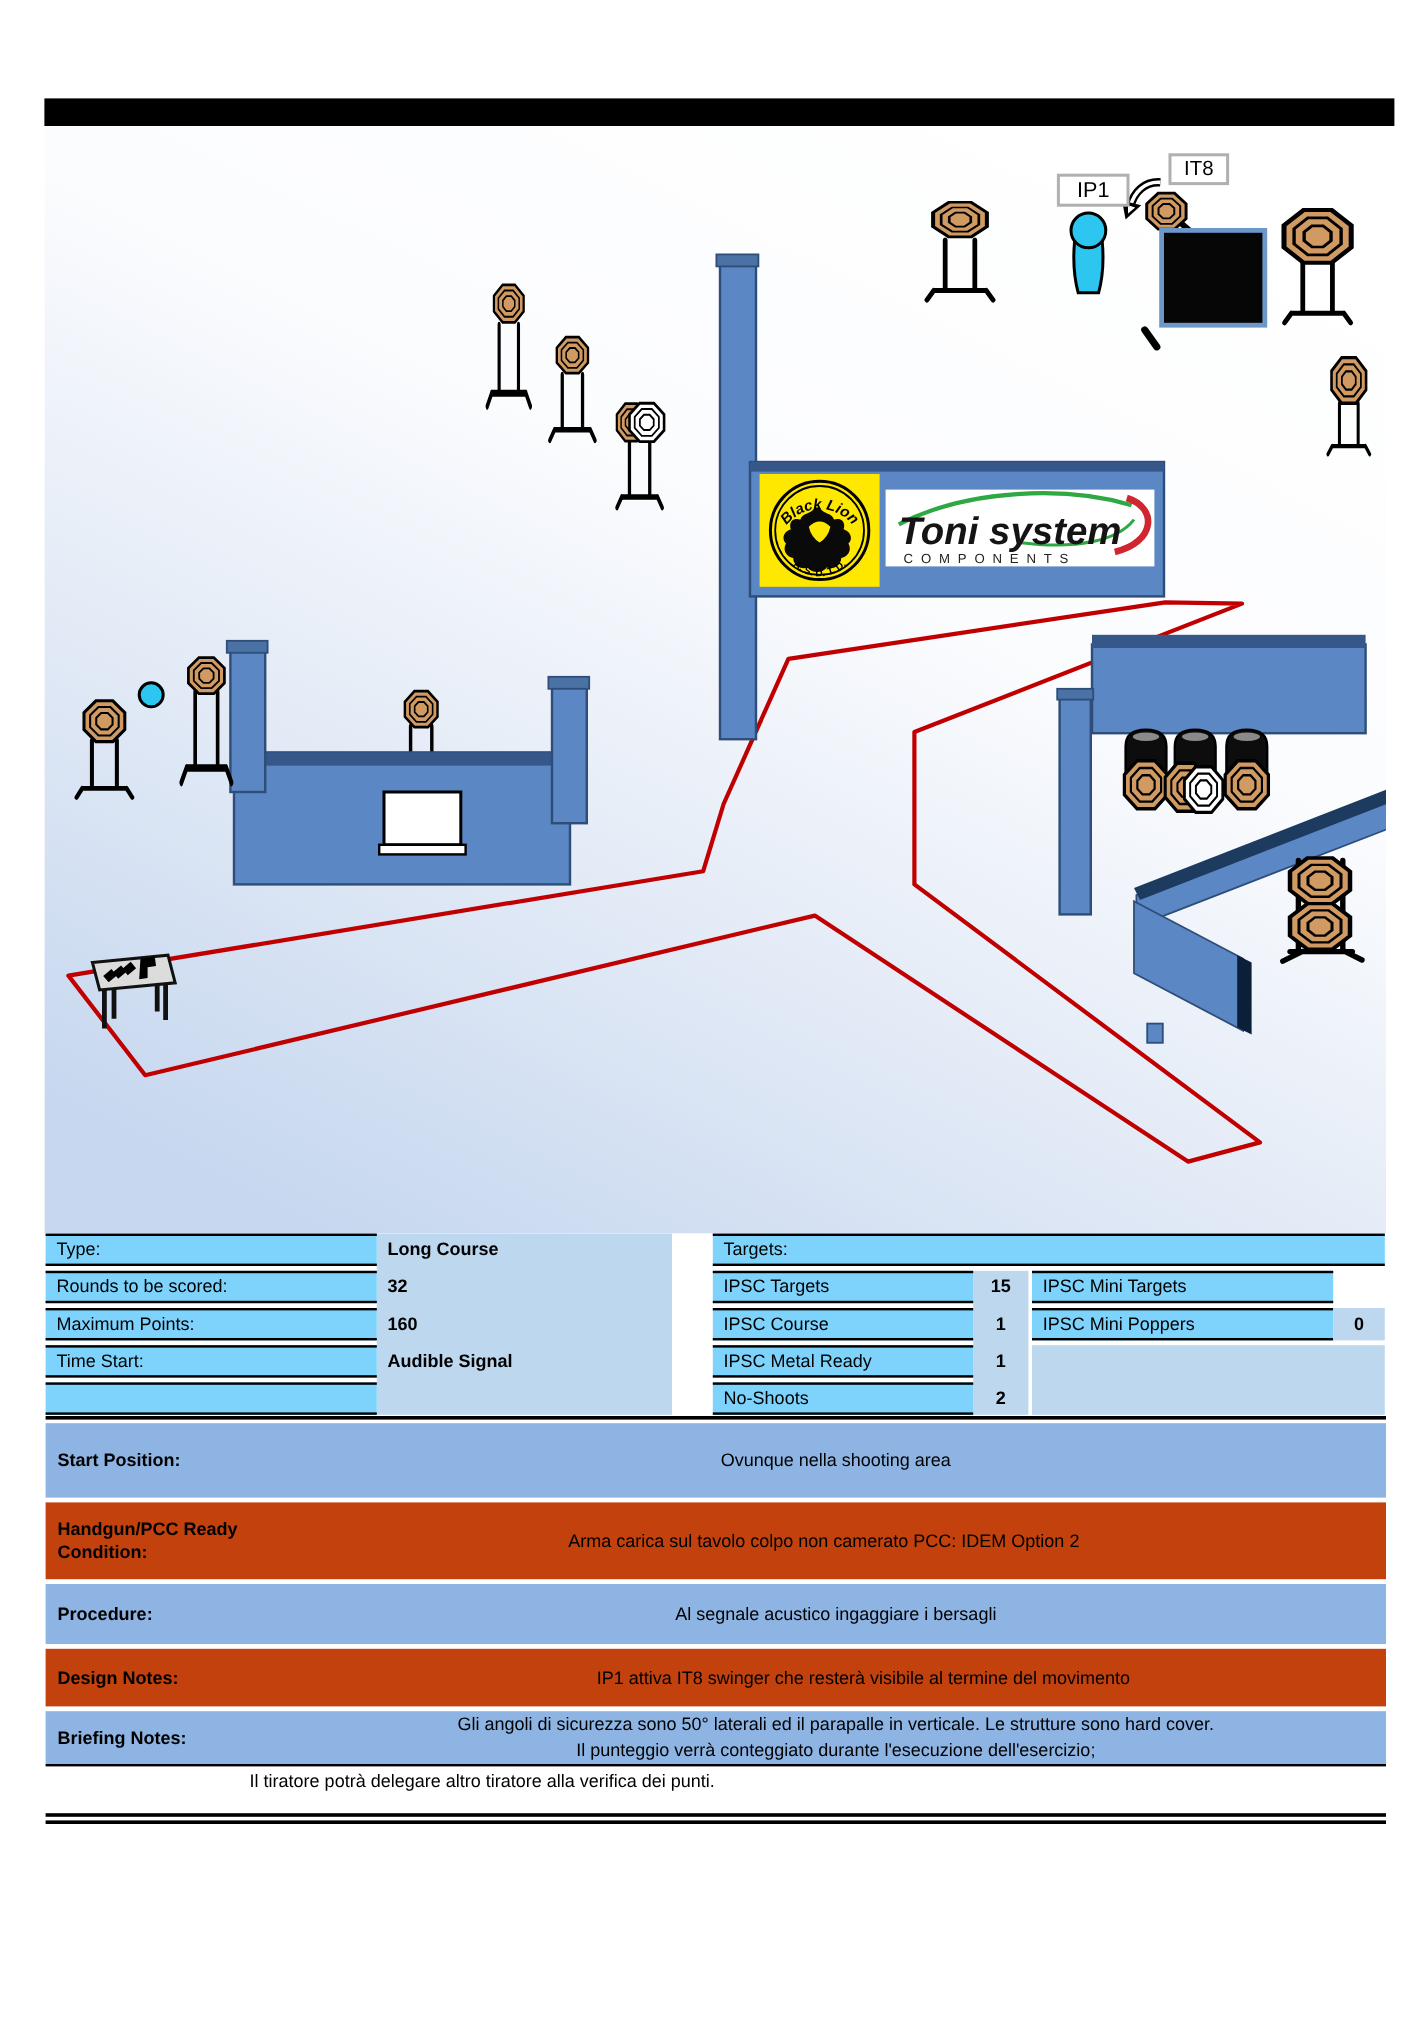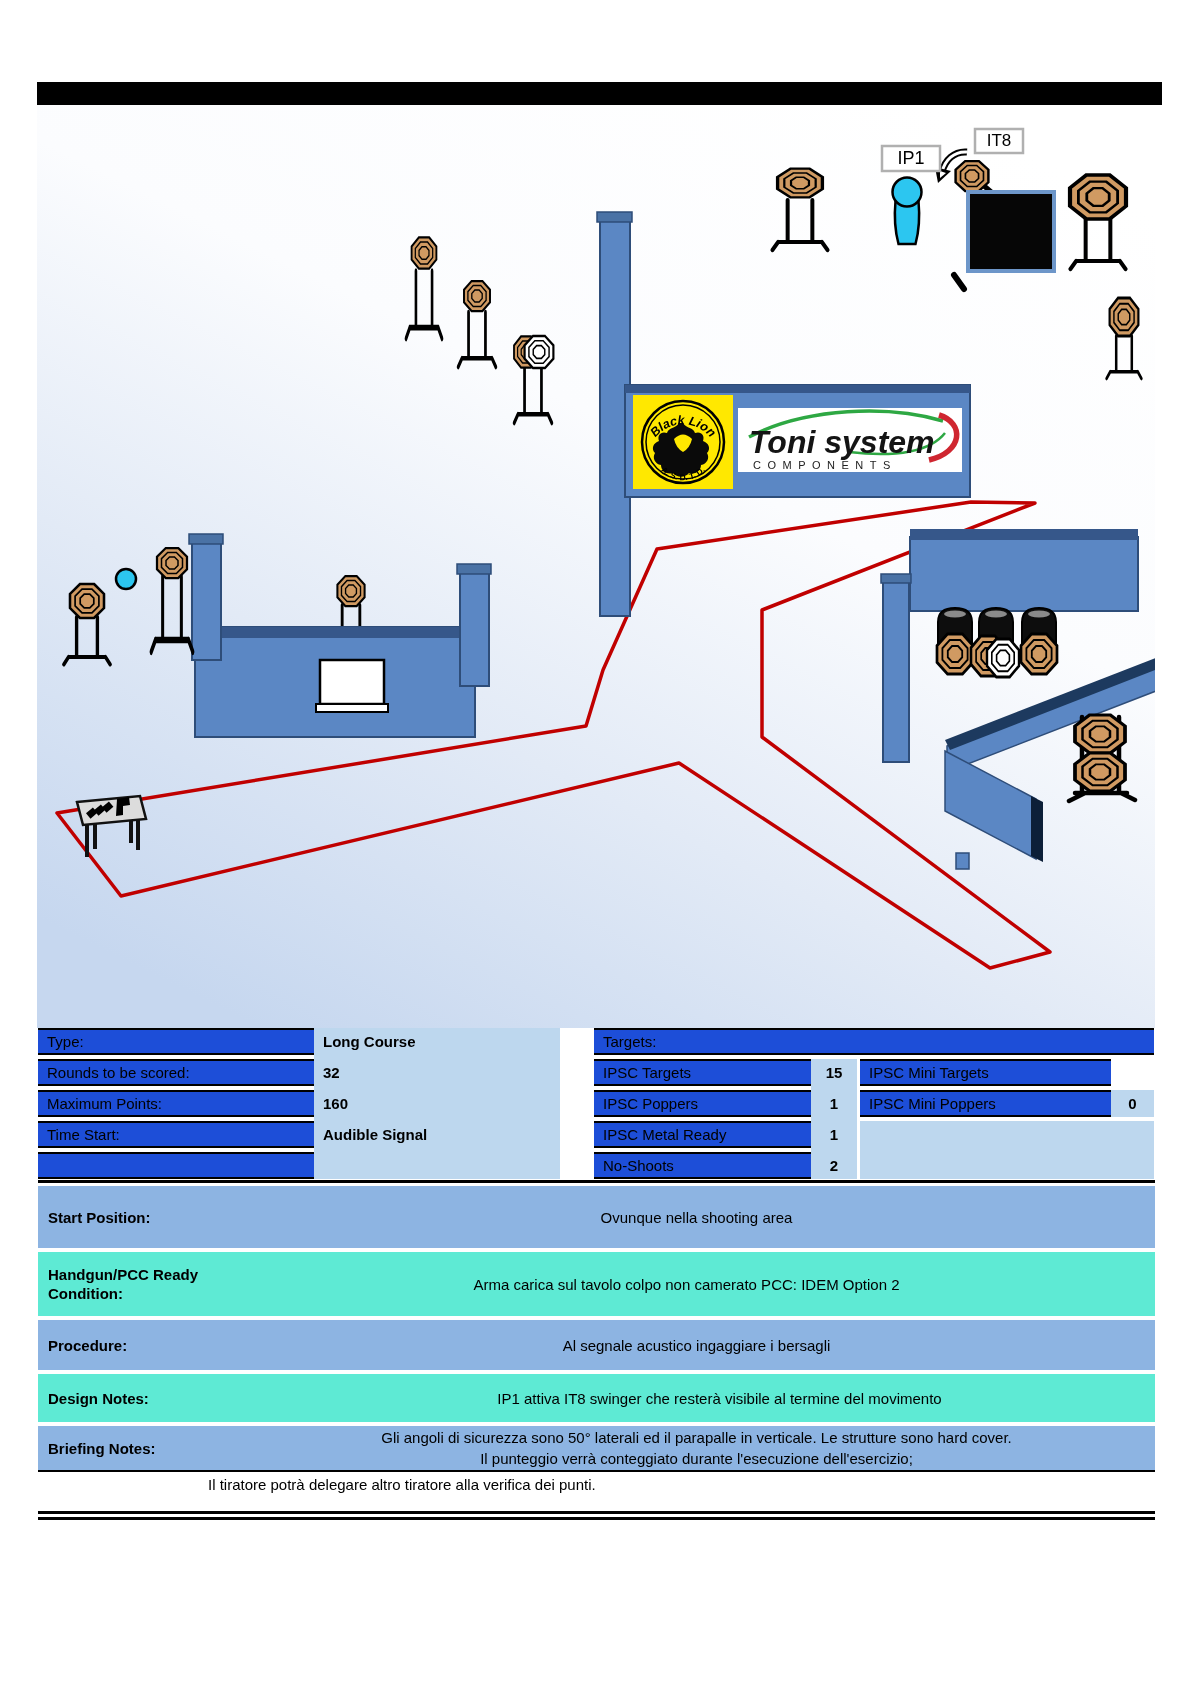--- a/index.html
+++ b/index.html
@@ -1,30 +1,30 @@
 <!DOCTYPE html>
 <html><head>
 <meta charset="utf-8">
 <style>
   html,body{margin:0;padding:0;background:#ffffff;}
   body{width:1190px;height:1684px;position:relative;font-family:"Liberation Sans",sans-serif;color:#000;overflow:hidden;}
   .abs{position:absolute;box-sizing:border-box;}
   
   .hdrbar{left:37px;top:82px;width:1125px;height:23px;background:#000;}
   
-  .gcell{background:#1d4ed8;border-top:2px solid #000;border-bottom:2px solid #000;
+  .gcell{background:#7dd3fc;border-top:2px solid #000;border-bottom:2px solid #000;
          font-size:15px;display:flex;align-items:center;padding:0 9px;}
   .bluecol{background:#bdd7ee;}
   .vtxt{font-size:15px;font-weight:bold;display:flex;align-items:center;padding:0 9px;}
   .vctr{justify-content:center;padding:0;}
   .thickrule{background:#000;}
   
   .band{left:38px;width:1117px;display:flex;align-items:center;}
   .band-blue{background:#8db4e2;}
-  .band-gray{background:#5eead4;}
+  .band-gray{background:#c2410c;}
   .band .lbl{font-weight:bold;font-size:15px;padding-left:10px;width:210px;flex:none;line-height:19px;}
   .band .txt{flex:1;text-align:center;font-size:15px;line-height:21px;padding-right:20px;}
   .footline{border-top:2px solid #000;}
   .footline .txt2{text-align:left;font-size:15px;padding-top:4px;padding-left:170px;}
   .dblrule{border-top:3px solid #000;border-bottom:3px solid #000;height:9px;}
   svg text{font-family:"Liberation Sans",sans-serif;}
 </style>
 </head>
 <body>
 
@@ -253,21 +253,21 @@
 <div class="abs gcell" style="left:594px;top:1028px;width:560px;height:27px;">
     <span>Targets:</span>
   </div>
 <div class="abs bluecol" style="left:811px;top:1059px;width:46px;height:120px;"></div>
 <div class="abs bluecol" style="left:860px;top:1121px;width:294px;height:58px;"></div>
 
 <div class="abs gcell" style="left:594px;top:1059px;width:217px;height:27px;">
     <span>IPSC Targets</span>
   </div>
 <div class="abs gcell" style="left:594px;top:1090px;width:217px;height:27px;">
-    <span>IPSC Poppers</span>
+    <span>IPSC Course</span>
   </div>
 <div class="abs gcell" style="left:594px;top:1121px;width:217px;height:27px;">
     <span>IPSC Metal Ready</span>
   </div>
 <div class="abs gcell" style="left:594px;top:1152px;width:217px;height:27px;">
     <span>No-Shoots</span>
   </div>
 
 <div class="abs vtxt vctr" style="left:811px;top:1059px;width:46px;height:27px;justify-content:center;">
     <span>15</span>

